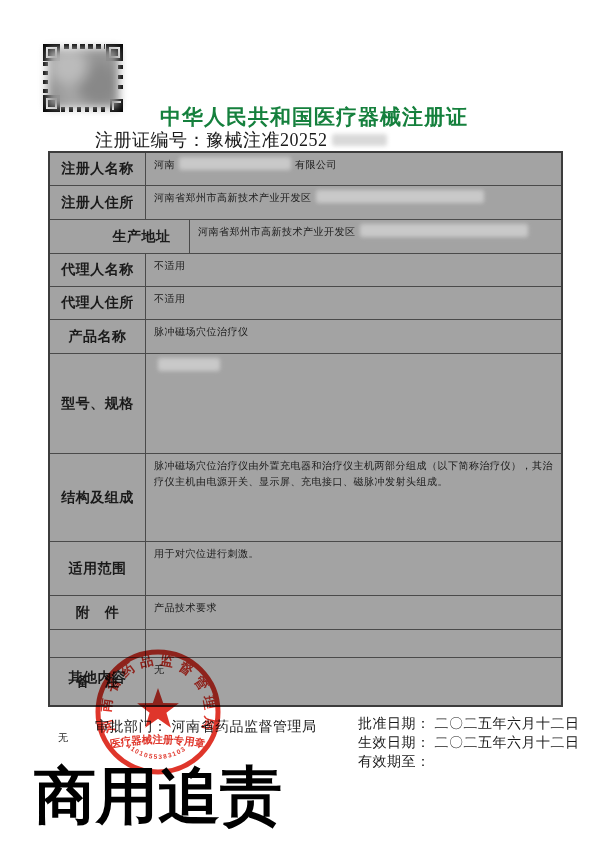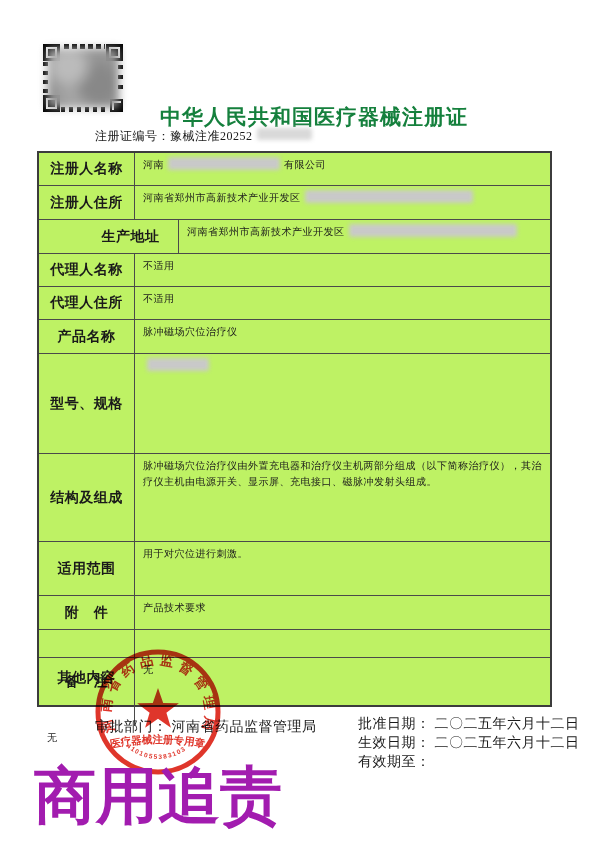--- a/index.html
+++ b/index.html
@@ -30,31 +30,31 @@
       radial-gradient(circle at 30% 30%, #b9b9b9 0 18%, transparent 40%),
       radial-gradient(circle at 70% 60%, #858585 0 22%, transparent 45%),
       radial-gradient(circle at 45% 80%, #a5a5a5 0 16%, transparent 38%),
       #949494;
     filter:blur(4px); opacity:.97; }
 
   
   .title { position:absolute; left:0; right:0; top:103px; text-align:center; padding-left:28px;
     font-family:"Liberation Sans","DejaVu Sans",sans-serif;
     font-size:21px; font-weight:bold; letter-spacing:1px; color:#15803d; }
-  .regline { position:absolute; left:95px; top:128px; font-size:12px; letter-spacing:.5px;
-    display:flex; }
+  .regline { position:absolute; left:95px; top:128px; font-size:18px; letter-spacing:.5px;
+    display:flex; align-items:center; }
 
   
   .redact { display:inline-block; height:13px; background:#c9c9c9; border-radius:2px;
     filter:blur(2px); margin:0 4px; flex-shrink:1; }
   .redact.light { background:#d9d9d9; height:12px; }
 
   
-  .cert-table { position:absolute; left:37px; top:151px; width:515px;
-    border:2px solid #3c3c3c; background:#bef264; }
+  .cert-table { position:absolute; left:48px; top:151px; width:515px;
+    border:2px solid #3c3c3c; background:#a3a3a3; }
   .trow { display:flex; border-bottom:1px solid #4a4a4a; }
   .trow:last-child { border-bottom:none; }
   .tlabel { width:96px; flex:0 0 96px; border-right:1.5px solid #4a4a4a;
     display:flex; align-items:center; justify-content:center; text-align:center;
     font-family:"Liberation Sans","DejaVu Sans",sans-serif;
     font-size:14px; font-weight:bold; letter-spacing:.5px; padding:2px; }
   .tvalue { flex:1; display:flex; align-items:flex-start; flex-wrap:wrap;
     padding:4px 8px; font-size:10px; letter-spacing:.5px; line-height:1.55; }
   .tvalue span.vt { white-space:normal; }
 
@@ -214,13 +214,13 @@
   </text>
   <polygon fill="#dd2418" transform="translate(0,-2)" points="0,-22 5.2,-7.1 20.9,-6.8 8.4,2.7 12.9,17.8 0,8.8 -12.9,17.8 -8.4,2.7 -20.9,-6.8 -5.2,-7.1"></polygon>
   <text font-size="10.5" font-weight="bold" fill="#dd2418" font-family="'Liberation Sans',sans-serif">
     <textPath href="#arcSub" startOffset="1" textLength="94">医疗器械注册专用章</textPath>
   </text>
   <text font-size="6.5" font-weight="bold" fill="#dd2418" font-family="'Liberation Sans',sans-serif">
     <textPath href="#arcBot" startOffset="2" textLength="64">4101055383103</textPath>
   </text>
 </svg>
 
-<div class="watermark" style="color: #a21caf;">商用追责</div>
+<div class="watermark" style="color: #000000;">商用追责</div>
 
 </body></html>

